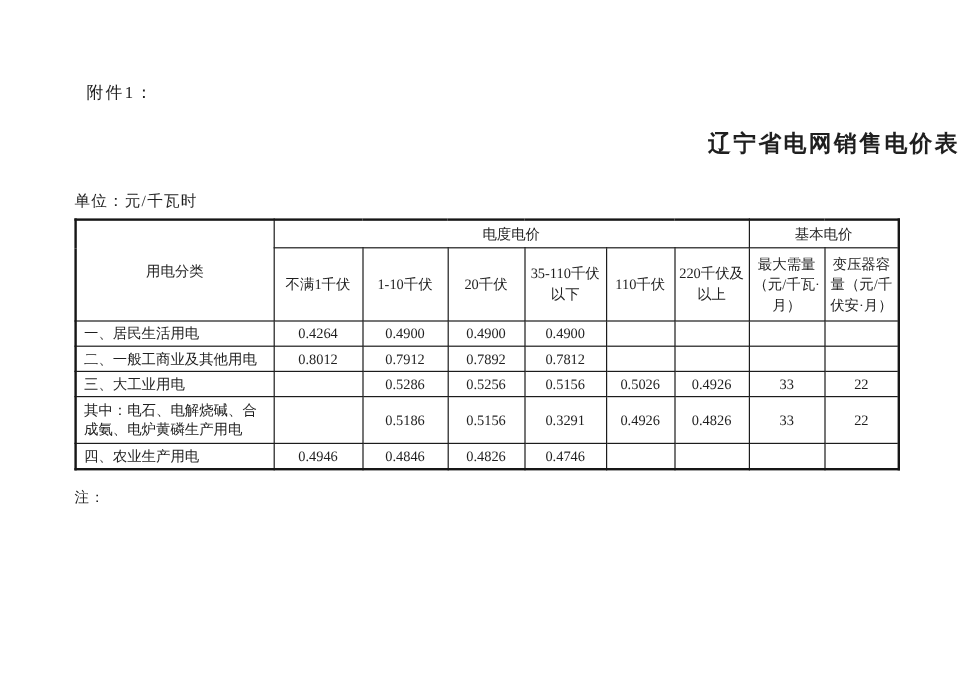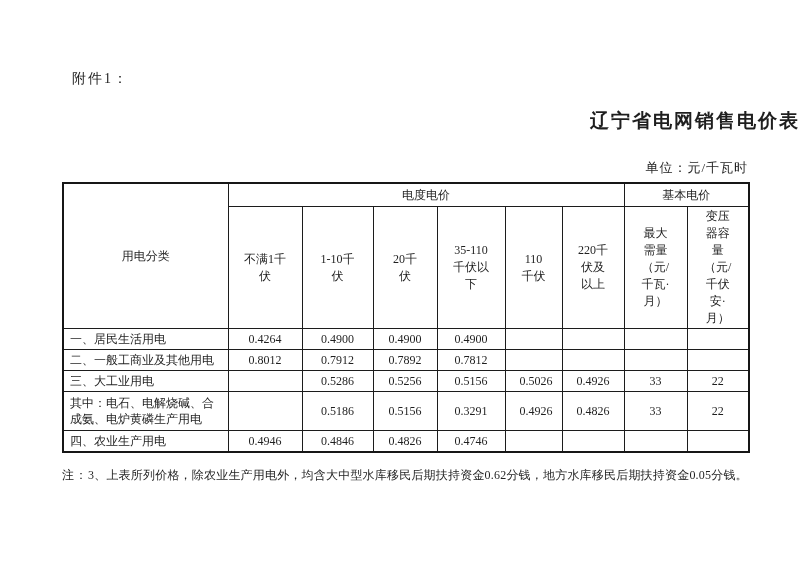--- a/index.html
+++ b/index.html
@@ -25,38 +25,37 @@
     margin-top: 22px;
     text-align: right;
     font-size: 19px;
     font-weight: bold;
     letter-spacing: 2px;
     line-height: 24px;
   }
   .unit-line {
     width: 686px;
     margin: 26px 0 5px 62px;
-    text-align: right;
     font-size: 13px;
     letter-spacing: 1px;
   }
   table.price-table {
     margin-left: 62px;
     border-collapse: collapse;
     table-layout: fixed;
     width: 686px;
     border: 2px solid #161616;
   }
   .price-table th, .price-table td {
     border: 1px solid #1c1c1c;
     font-weight: normal;
     font-size: 12px;
     text-align: center;
     vertical-align: middle;
-    padding: 1px 14px;
+    padding: 1px 2px;
     line-height: 16px;
     overflow: hidden;
     font-family: Liberation Serif, serif;
   }
   .price-table .row-label {
     text-align: left;
     padding-left: 6px;
     padding-right: 4px;
   }
   .price-table tr.hrow-group th { height: 20px; }
@@ -175,15 +174,14 @@
       <td></td>
       <td></td>
       <td></td>
     </tr>
   </tbody>
 </table>
 
 <div class="notes">
   <div class="prefix">注：</div>
   <div>
-    <div class="note-item">3、上表所列价格，除农业生产用电外，均含大中型水库移民后期扶持资金0.62分钱，地方水库移民后期扶持资金0.05分钱。</div>
   </div>
 </div>
 
 </body></html>

